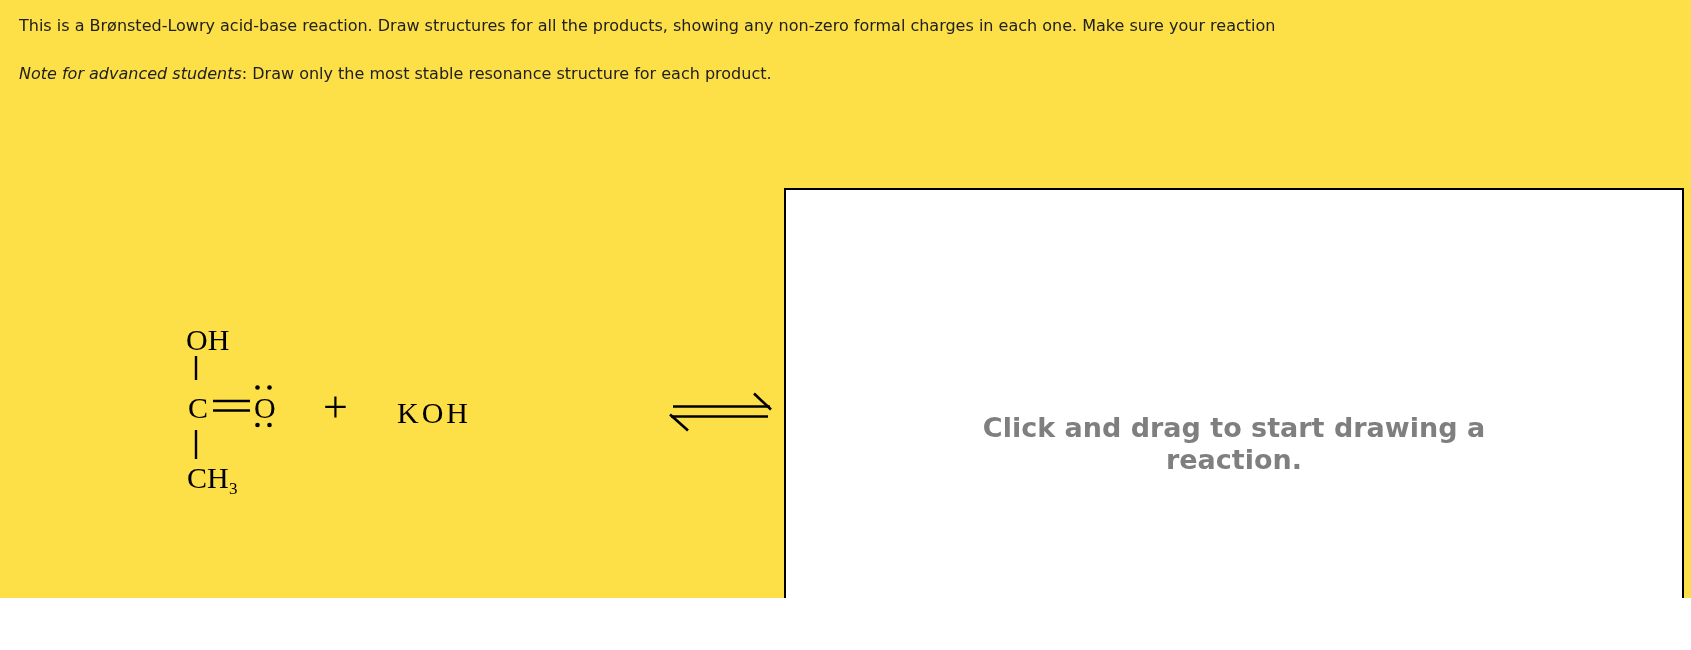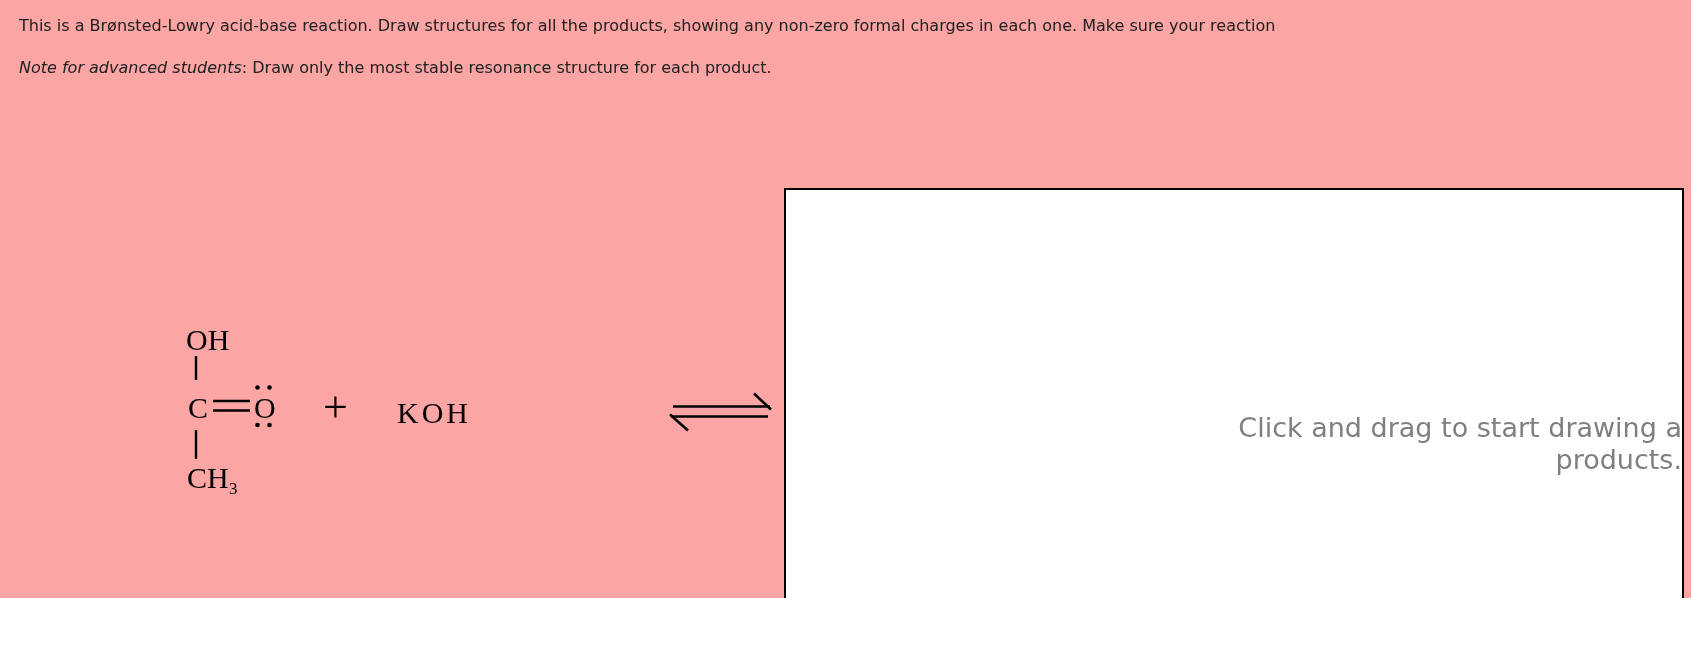--- a/index.html
+++ b/index.html
@@ -4,41 +4,41 @@
 <style>
   html, body {
     margin: 0;
     padding: 0;
     background: #ffffff;
   }
   .page {
     position: relative;
     width: 1691px;
     height: 598px;
-    background: #fca5a5;
+    background: #fde047;
     overflow: hidden;
     font-family: "DejaVu Sans", sans-serif;
   }
 
   
   .prompt {
     position: absolute;
     left: 19px;
     top: 12px;
     width: 1660px;
     color: #202020;
     font-size: 16px;
   }
   .prompt p {
     margin: 0;
     padding: 0;
     line-height: 28px;
   }
   .prompt .line { display: block; }
-  .prompt .note-para { margin-top: 14px; }
+  .prompt .note-para { margin-top: 20px; }
   .italic { font-style: italic; }
 
   
   .reaction-svg {
     position: absolute;
     left: 0;
     top: 0;
   }
   .atom {
     font-family: "Liberation Serif", "DejaVu Serif", serif;
@@ -75,23 +75,23 @@
     height: 448px;
     box-sizing: border-box;
     border: 2px solid #000000;
     background: #ffffff;
   }
   .placeholder {
     position: absolute;
     top: 222px;
     left: 0;
     right: 0;
-    text-align: right;
+    text-align: center;
     font-family: "DejaVu Sans", sans-serif;
-    font-weight: normal;
+    font-weight: bold;
     font-size: 27px;
     line-height: 32px;
     color: #7f7f7f;
   }
   .placeholder .pl-line { display: block; }
 </style>
 </head>
 <body>
 
 <div class="page">
@@ -131,17 +131,17 @@
       <line class="arrowline" x1="673" y1="406.5" x2="770" y2="406.5"></line>
       <line class="arrowline" x1="754" y1="393.5" x2="771" y2="409.5"></line>
       <line class="arrowline" x1="671" y1="416.5" x2="768" y2="416.5"></line>
       <line class="arrowline" x1="670" y1="414.5" x2="688" y2="430.5"></line>
     </g>
   </svg>
 
   <div class="drawing-box">
     <div class="placeholder">
       <span class="pl-line">Click and drag to start drawing a</span>
-      <span class="pl-line">products.</span>
+      <span class="pl-line">reaction.</span>
     </div>
   </div>
 
 </div>
 
 </body></html>

